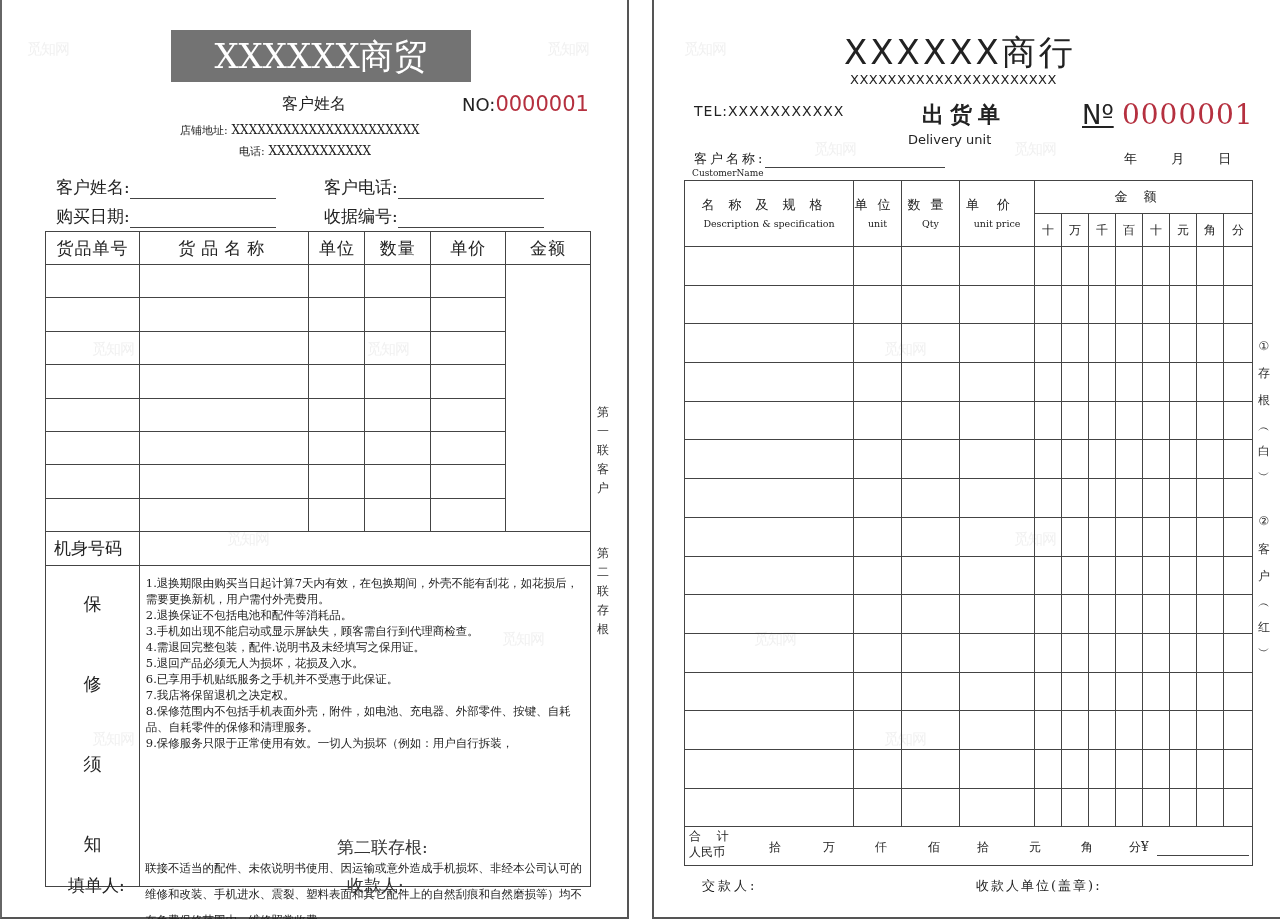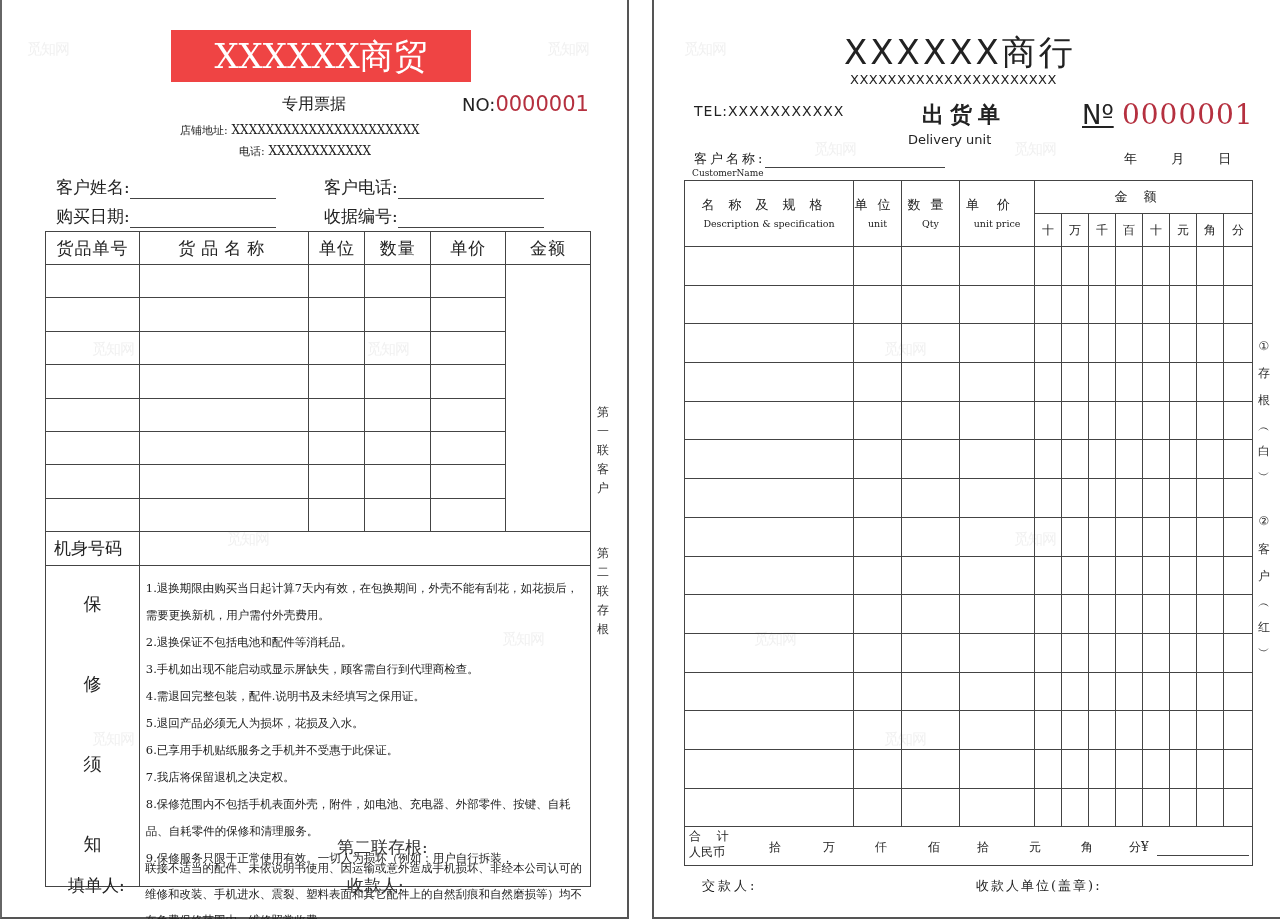--- a/index.html
+++ b/index.html
@@ -5,36 +5,36 @@
   * { box-sizing: border-box; margin: 0; padding: 0; }
   html, body { width: 1280px; height: 919px; background: #ffffff; overflow: hidden; }
   body { position: relative; font-family: "DejaVu Serif", serif; color: #222; }
   .page { position: absolute; top: 0; height: 919px; background: #fff; }
   #left-page { left: 0; width: 629px; border-left: 2px solid #666; border-right: 2px solid #555; border-bottom: 2px solid #555; }
   #right-page { left: 652px; width: 628px; border-left: 2px solid #555; border-bottom: 2px solid #555; }
   .abs { position: absolute; }
   .wm { position: absolute; color: #f1f1f1; font-size: 15px; font-family: "DejaVu Sans", sans-serif; pointer-events: none; letter-spacing: -1px; }
 
   
-  #lp-title { left: 169px; top: 30px; width: 300px; height: 52px; background: #ef4444; color: #fff; font-size: 34px; line-height: 52px; text-align: center; font-family: "DejaVu Serif", serif; letter-spacing: 0px; }
+  #lp-title { left: 169px; top: 30px; width: 300px; height: 52px; background: #737373; color: #fff; font-size: 34px; line-height: 52px; text-align: center; font-family: "DejaVu Serif", serif; letter-spacing: 0px; }
   #lp-subtitle { left: 280px; top: 94px; font-size: 16px; }
   #lp-no { left: 460px; top: 92px; font-size: 18px; font-family: "DejaVu Sans", sans-serif; text-align: center; }
   #lp-no .no-val { color: #b5303f; font-size: 21px; }
   .lp-small { font-size: 12px; font-family: "DejaVu Serif", serif; }
   .lp-field { font-size: 17px; }
   .lp-field .line { display: inline-block; border-bottom: 1px solid #444; height: 17px; vertical-align: bottom; }
   table { border-collapse: collapse; }
   #lp-table { position: absolute; left: 43px; top: 231px; width: 546px; }
   #lp-table td, #lp-table th { border: 1px solid #444; }
   #lp-table th { height: 33px; font-weight: normal; font-size: 17px; text-align: center; letter-spacing: 1px; }
   #lp-table td { height: 33.4px; }
   .serial-label { font-size: 17px; padding-left: 8px; }
   .warranty-label { font-size: 18px; text-align: center; vertical-align: top; }
   .warranty-label div { margin: 26px 0 0 0; height: 54px; }
-  .warranty-terms { vertical-align: top; font-size: 11.5px; line-height: 27px; padding: 9px 4px 0 6px; position: relative; }
+  .warranty-terms { vertical-align: top; font-size: 11.5px; line-height: 16px; padding: 9px 4px 0 6px; position: relative; }
   .side-vert { position: absolute; font-size: 12px; width: 14px; line-height: 19px; text-align: center; font-family: "DejaVu Sans", sans-serif; color: #333; }
   #lp-overflow { position: absolute; left: 143px; top: 856px; width: 445px; font-size: 11.5px; line-height: 25.9px; }
   #lp-filler { left: 66px; top: 874px; font-size: 17px; }
   #lp-sign { left: 335px; top: 836px; font-size: 17px; color: #333; }
   #lp-payee { left: 345px; top: 874px; font-size: 17px; color: #333; }
 
   
   #rp-title { left: 190px; top: 30px; font-size: 34px; font-family: "DejaVu Sans", sans-serif; letter-spacing: 3px; font-weight: normal; color: #222; }
   #rp-addr { left: 196px; top: 72px; font-size: 13px; font-family: "DejaVu Sans", sans-serif; letter-spacing: 0.5px; }
   #rp-tel { left: 40px; top: 103px; font-size: 14px; font-family: "DejaVu Sans", sans-serif; letter-spacing: 1px; }
@@ -70,21 +70,21 @@
 <div class="page" id="left-page">
   <span class="wm" style="left:25px;top:40px">觅知网</span>
   <span class="wm" style="left:545px;top:40px">觅知网</span>
   <span class="wm" style="left:90px;top:340px">觅知网</span>
   <span class="wm" style="left:365px;top:340px">觅知网</span>
   <span class="wm" style="left:225px;top:530px">觅知网</span>
   <span class="wm" style="left:500px;top:630px">觅知网</span>
   <span class="wm" style="left:90px;top:730px">觅知网</span>
 
   <div class="abs" id="lp-title">XXXXXX商贸</div>
-  <div class="abs" id="lp-subtitle">专用票据</div>
+  <div class="abs" id="lp-subtitle">客户姓名</div>
   <div class="abs" id="lp-no">
     <span>NO:</span><span class="no-val">0000001</span>
   </div>
   <div class="abs lp-small" style="left:178px;top:123px">
     <span style="font-family:'DejaVu Sans',sans-serif;font-size:11px">店铺地址:</span>
     <span>XXXXXXXXXXXXXXXXXXXXXX</span>
   </div>
   <div class="abs lp-small" style="left:237px;top:144px">
     <span style="font-family:'DejaVu Sans',sans-serif;font-size:11px">电话:</span>
     <span>XXXXXXXXXXXX</span>

